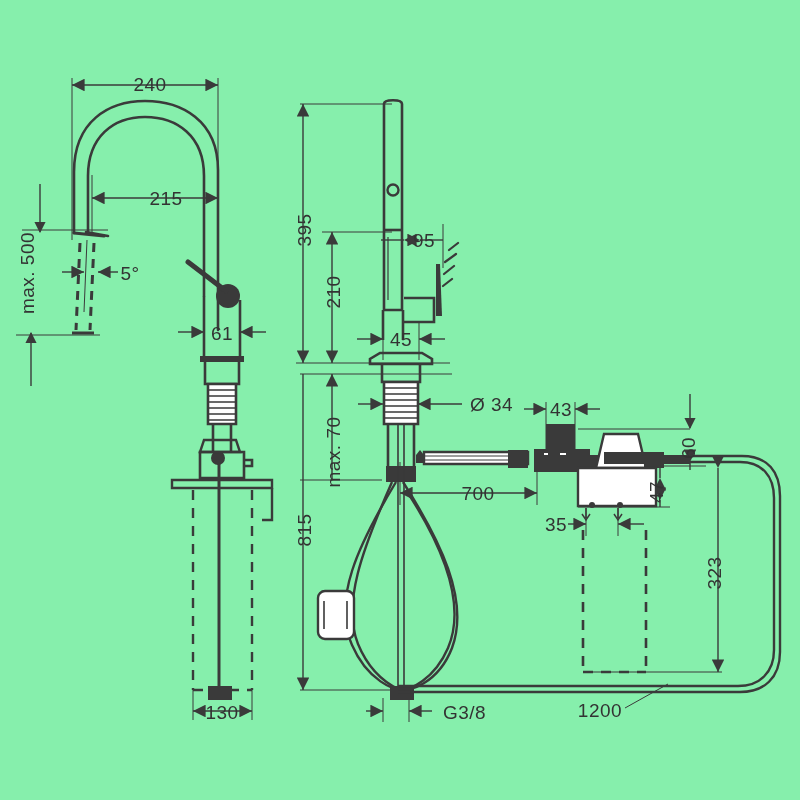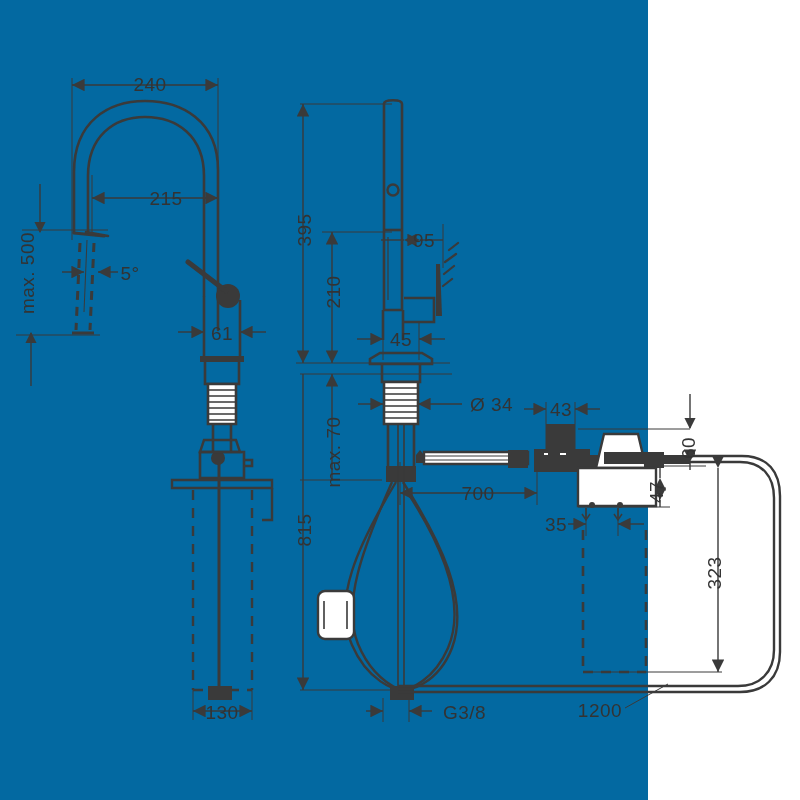--- a/index.html
+++ b/index.html
@@ -1,21 +1,21 @@
 <!DOCTYPE html>
 <html><head>
 <meta charset="utf-8">
 <title>Technical Drawing</title>
 <style>
   html,body{margin:0;padding:0;background:#ffffff;}
   body{
     font-family:"Liberation Sans", sans-serif;
     width:800px;height:800px;overflow:hidden;
   }
-  #stage{position:relative;width:648px;height:800px;background:#0369a1;}
+  #stage{position:relative;width:800px;height:800px;background:#86efac;}
   #stage svg{position:absolute;top:0;left:0;width:800px;height:800px;display:block;}
   .dimtext{
     font-family:"Liberation Sans", sans-serif;
     font-size:19px;
     fill:#333333;
     letter-spacing:0.5px;
   }
 </style>
 </head>
 <body>

